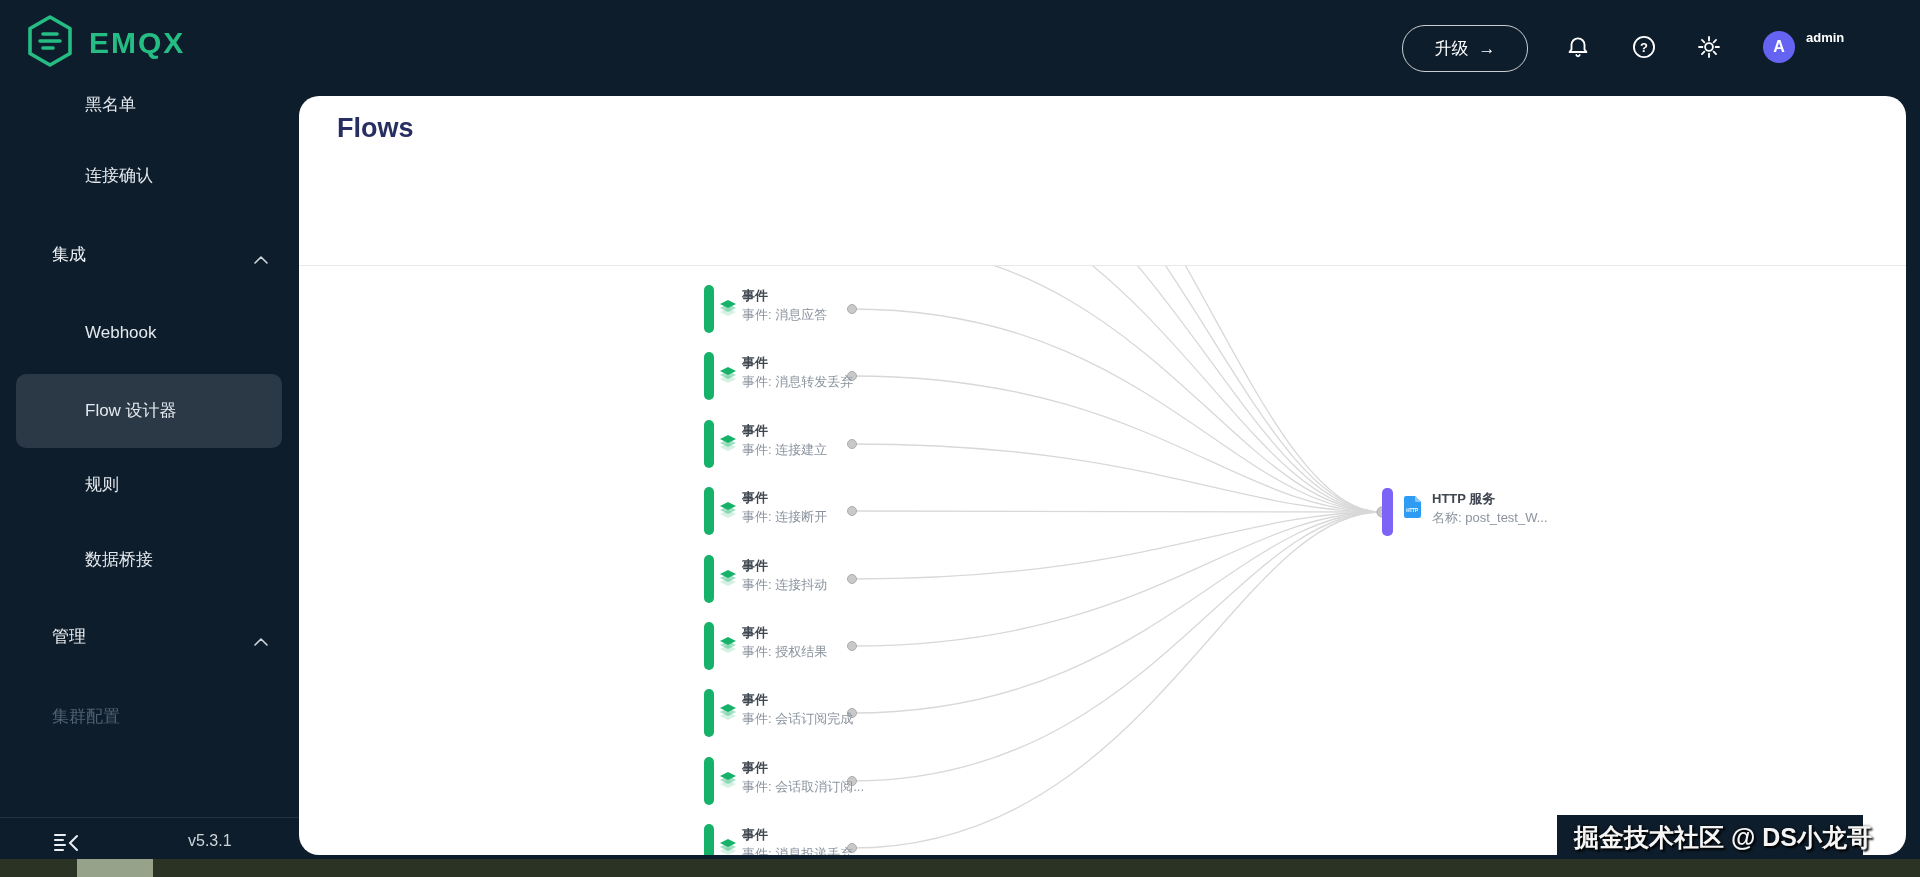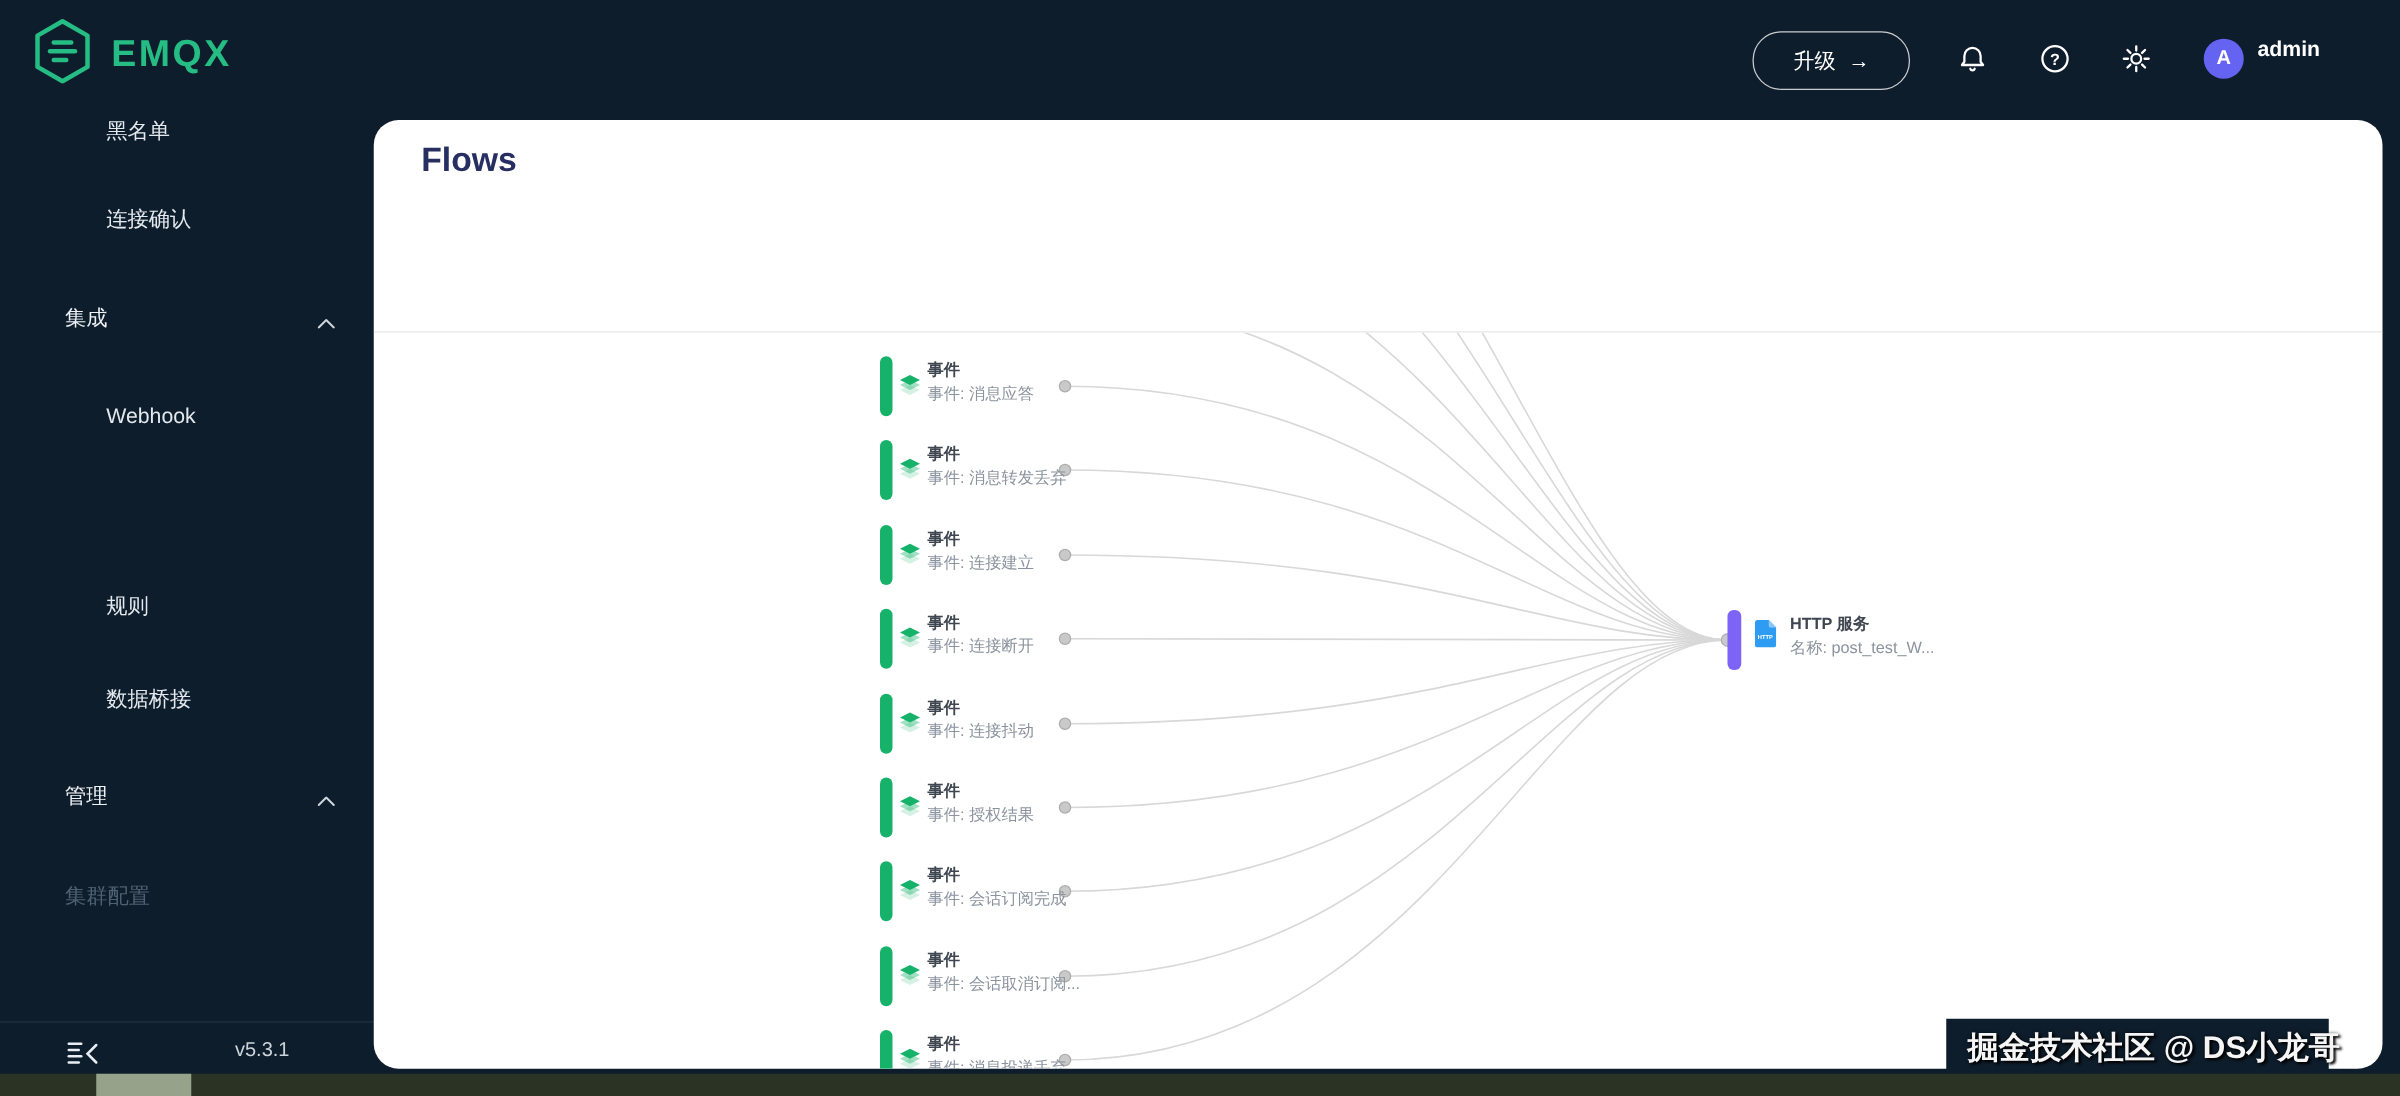--- a/index.html
+++ b/index.html
@@ -8,21 +8,21 @@
 
   
   .navbar{position:absolute;left:0;top:0;width:1784px;height:96px;background:#0e1d2b;}
   .logo{position:absolute;left:27px;top:15px;display:flex;align-items:center;cursor:pointer;}
   .brand{margin-left:16px;font-size:30px;font-weight:700;letter-spacing:2px;color:#25bd84;}
   .upgrade-btn{position:absolute;left:1402px;top:25px;width:124px;height:45px;border:1.5px solid rgba(255,255,255,.78);
     border-radius:23px;color:#fff;font-size:17px;display:flex;align-items:center;justify-content:center;gap:10px;cursor:pointer;background:transparent;}
   .nav-icon{position:absolute;top:34px;width:26px;height:26px;cursor:pointer;}
   .avatar{position:absolute;left:1763px;top:31px;width:32px;height:32px;border-radius:50%;background:#6563f2;
     color:#fff;font-size:16px;font-weight:700;display:flex;align-items:center;justify-content:center;cursor:pointer;}
-  .username{position:absolute;left:1806px;top:30px;font-size:17px;font-weight:600;color:#fff;cursor:pointer;}
+  .username{position:absolute;left:1806px;top:30px;font-size:13px;font-weight:600;color:#fff;cursor:pointer;}
 
   
   .sidebar{position:absolute;left:0;top:96px;width:299px;height:781px;background:#0e1d2b;}
   .menu-item{position:absolute;font-size:17px;color:#e3e9ee;cursor:pointer;white-space:nowrap;}
   .menu-group{color:#eef2f6;}
   .menu-disabled{color:#4f6170;cursor:default;}
   .menu-clip{position:absolute;left:85px;top:-3px;height:20px;overflow:hidden;}
   .sel-pill{position:absolute;left:16px;top:278px;width:266px;height:74px;border-radius:10px;background:#2b3845;}
   .chev{position:absolute;width:14px;height:8px;}
   .side-divider{position:absolute;left:0;top:721px;width:299px;border-top:1px solid #223140;}
@@ -116,20 +116,23 @@
     <span class="chev" style="left:254px;top:154px;">
       <svg width="14" height="8" viewBox="0 0 14 8">
           <polyline points="1,7 7,1 13,7" fill="none" stroke="#cfd6dc" stroke-width="1.6" stroke-linecap="round" stroke-linejoin="round"></polyline>
         </svg>
     </span>
 
     <div class="menu-item" style="left:85px;top:227px;">
       <span>Webhook</span>
     </div>
 
+    <div class="sel-pill">
+      <div class="menu-item" style="left:69px;top:25px;">Flow 设计器</div>
+    </div>
 
     <div class="menu-item" style="left:85px;top:377px;">
       <span>规则</span>
     </div>
     <div class="menu-item" style="left:85px;top:452px;">
       <span>数据桥接</span>
     </div>
 
     <div class="menu-item menu-group" style="left:52px;top:529px;">
       <span>管理</span>

